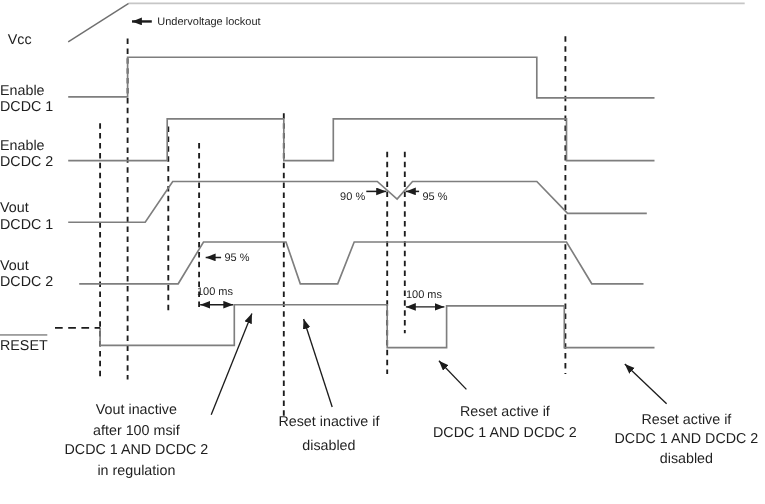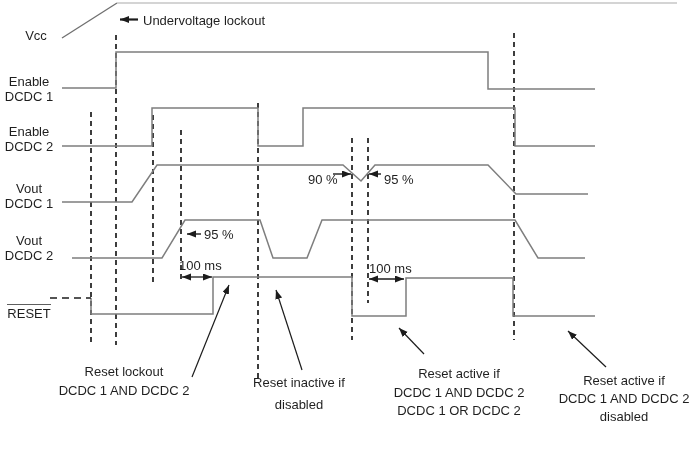--- a/index.html
+++ b/index.html
@@ -7,25 +7,25 @@
     position:relative;
     width:695px;height:458px;
     background:#ffffff;
     font-family:"Liberation Sans", sans-serif;
     overflow:hidden;
   }
   .canvas svg{position:absolute;left:0;top:0;}
   .txt{
     position:absolute;
     color:#1f1f1f;
-    font-size:13px;
+    font-size:10px;
     line-height:15px;
     white-space:nowrap;
   }
-  .siglabel{position:absolute;width:58px;text-align:center;color:#1f1f1f;font-size:13px;line-height:15px;}
+  .siglabel{position:absolute;width:58px;text-align:left;color:#1f1f1f;font-size:13px;line-height:15px;}
   .ann{position:absolute;text-align:center;color:#1f1f1f;font-size:13px;}
   .overbar{display:inline-block;border-top:1.6px solid #5e5e5e;padding-top:1px;}
 </style>
 </head>
 <body>
 
 <div class="canvas">
 
   <svg width="695" height="458" viewBox="0 0 695 458">
     <defs>
@@ -87,38 +87,39 @@
   </div>
   <div class="siglabel" style="left:0px;top:233px;">
     <div>Vout</div>
     <div>DCDC 2</div>
   </div>
   <div class="siglabel" style="left:0px;top:304px;text-decoration:underline;">
     <span class="overbar">RESET</span>
   </div>
 
   <div class="txt" style="left:143px;top:13px;">Undervoltage lockout</div>
-  <div class="txt" style="left:308px;top:172px;width:38px;text-align:left;">90 %</div>
+  <div class="txt" style="left:294px;top:172px;width:38px;text-align:right;">90 %</div>
   <div class="txt" style="left:384px;top:172px;">95 %</div>
   <div class="txt" style="left:204px;top:227px;">95 %</div>
   <div class="txt" style="left:179px;top:258px;">100 ms</div>
   <div class="txt" style="left:369px;top:261px;">100 ms</div>
 
   <div class="ann" style="left:48px;top:363px;width:152px;line-height:18.5px;">
-    <div>Reset lockout</div>
+    <div>Vout inactive</div>
+    <div>after 100 msif</div>
     <div>DCDC 1 AND DCDC 2</div>
+    <div>in regulation</div>
   </div>
   <div class="ann" style="left:223px;top:372px;width:152px;line-height:22px;">
     <div>Reset inactive if</div>
     <div>disabled</div>
   </div>
   <div class="ann" style="left:383px;top:365px;width:152px;line-height:18.6px;">
     <div>Reset active if</div>
     <div>DCDC 1 AND DCDC 2</div>
-    <div>DCDC 1 OR DCDC 2</div>
   </div>
   <div class="ann" style="left:549px;top:372px;width:150px;line-height:18px;">
     <div>Reset active if</div>
     <div>DCDC 1 AND DCDC 2</div>
     <div>disabled</div>
   </div>
 
 </div>
 
 </body></html>

